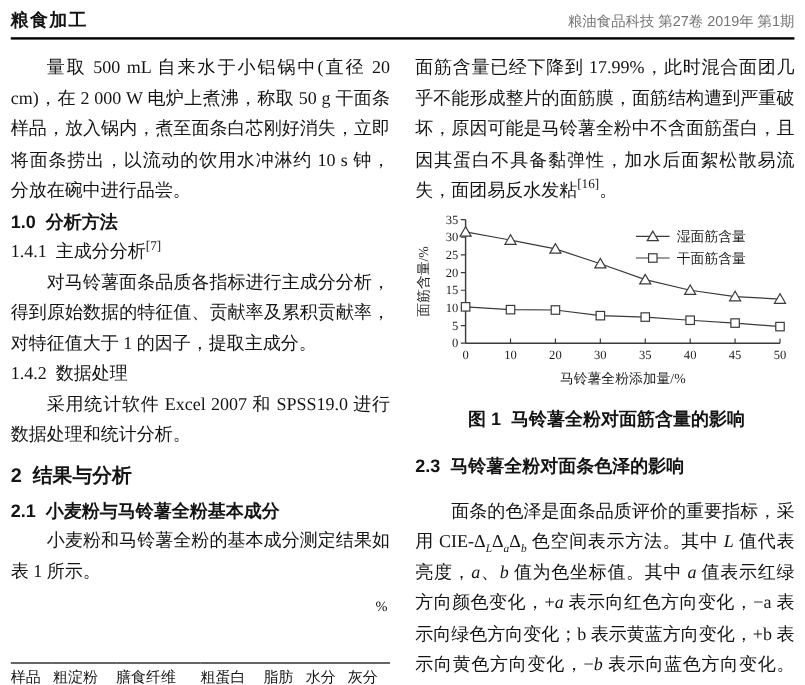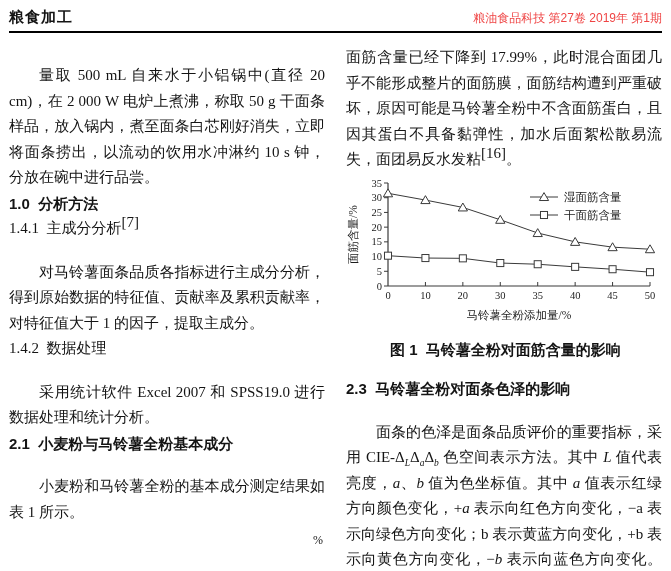--- a/index.html
+++ b/index.html
@@ -4,31 +4,31 @@
 <style>
   html,body{margin:0;padding:0;}
   body{
     width:671px;height:571px;overflow:hidden;background:#ffffff;color:#141414;
     font-family:"Liberation Serif","DejaVu Serif",serif;
   }
   .page{padding:8px 9px 0 9px;}
   
   .page-head{display:flex;justify-content:space-between;align-items:flex-end;}
   .head-left{font-family:"Liberation Sans","DejaVu Sans",sans-serif;font-weight:bold;font-size:15px;letter-spacing:1px;}
-  .head-right{font-family:"Liberation Sans","DejaVu Sans",sans-serif;font-size:12px;color:#ef4444;}
+  .head-right{font-family:"Liberation Sans","DejaVu Sans",sans-serif;font-size:12px;color:#737373;}
   .head-rule{height:2px;background:#000;margin-top:4px;}
   
   .columns{display:flex;gap:21px;margin-top:12px;}
   .col{width:316px;font-size:15px;line-height:25.5px;text-align:justify;text-align-last:left;}
   p{margin:0;}
-  p.indent{text-indent:2em;margin-top:18px;}
+  p.indent{text-indent:2em;}
   .h-bold{margin:0;font-size:15px;font-weight:bold;font-family:"Liberation Sans","DejaVu Sans",sans-serif;white-space:pre-wrap;line-height:25.5px;}
   .h-plain{margin:0;font-size:15px;font-weight:normal;white-space:pre-wrap;line-height:25.5px;}
   .h-big{margin:7px 0 4px 0;font-size:16.5px;font-weight:bold;font-family:"Liberation Sans","DejaVu Sans",sans-serif;white-space:pre-wrap;line-height:26px;}
-  sup.ref{font-size:15px;vertical-align:super;line-height:0;}
+  sup.ref{font-size:11px;vertical-align:super;line-height:0;}
   .seg-i{font-style:italic;}
   .seg-sub{font-size:9.5px;vertical-align:sub;font-style:italic;line-height:0;}
   
   .tbl{margin-top:5px;}
   .tbl-title-row{position:relative;text-align:center;font-size:12.5px;font-weight:bold;
     font-family:"Liberation Sans","DejaVu Sans",sans-serif;line-height:18px;white-space:pre-wrap;}
   .tbl-unit{position:absolute;right:2px;top:1px;font-weight:normal;font-family:"Liberation Serif","DejaVu Serif",serif;font-size:12px;}
   table.grid{width:100%;border-collapse:collapse;font-size:12.5px;margin-top:3px;
     border-top:1.6px solid #000;border-bottom:1.6px solid #000;line-height:16px;}
   table.grid th{border-bottom:1px solid #000;font-weight:normal;padding:3px 0;text-align:center;font-size:12.5px;}
@@ -52,20 +52,21 @@
 
   <div class="columns">
 
     <section class="col">
       <p class="indent">量取 500 mL 自来水于小铝锅中(直径 20 cm)，在 2 000 W 电炉上煮沸，称取 50 g 干面条样品，放入锅内，煮至面条白芯刚好消失，立即将面条捞出，以流动的饮用水冲淋约 10 s 钟，分放在碗中进行品尝。</p>
       <h3 class="h-bold">1.0  分析方法</h3>
       <h4 class="h-plain"><span>1.4.1  主成分分析</span><sup class="ref">[7]</sup></h4>
       <p class="indent">对马铃薯面条品质各指标进行主成分分析，得到原始数据的特征值、贡献率及累积贡献率，对特征值大于 1 的因子，提取主成分。</p>
       <h4 class="h-plain">1.4.2  数据处理</h4>
       <p class="indent">采用统计软件 Excel 2007 和 SPSS19.0 进行数据处理和统计分析。</p>
+      <h2 class="h-big">2  结果与分析</h2>
       <h3 class="h-bold">2.1  小麦粉与马铃薯全粉基本成分</h3>
       <p class="indent">小麦粉和马铃薯全粉的基本成分测定结果如表 1 所示。</p>
 
       <div class="tbl">
         <div class="tbl-title-row">
           <span class="tbl-unit">%</span>
         </div>
         <table class="grid" id="tbl4">
           <thead>
               <tr>

